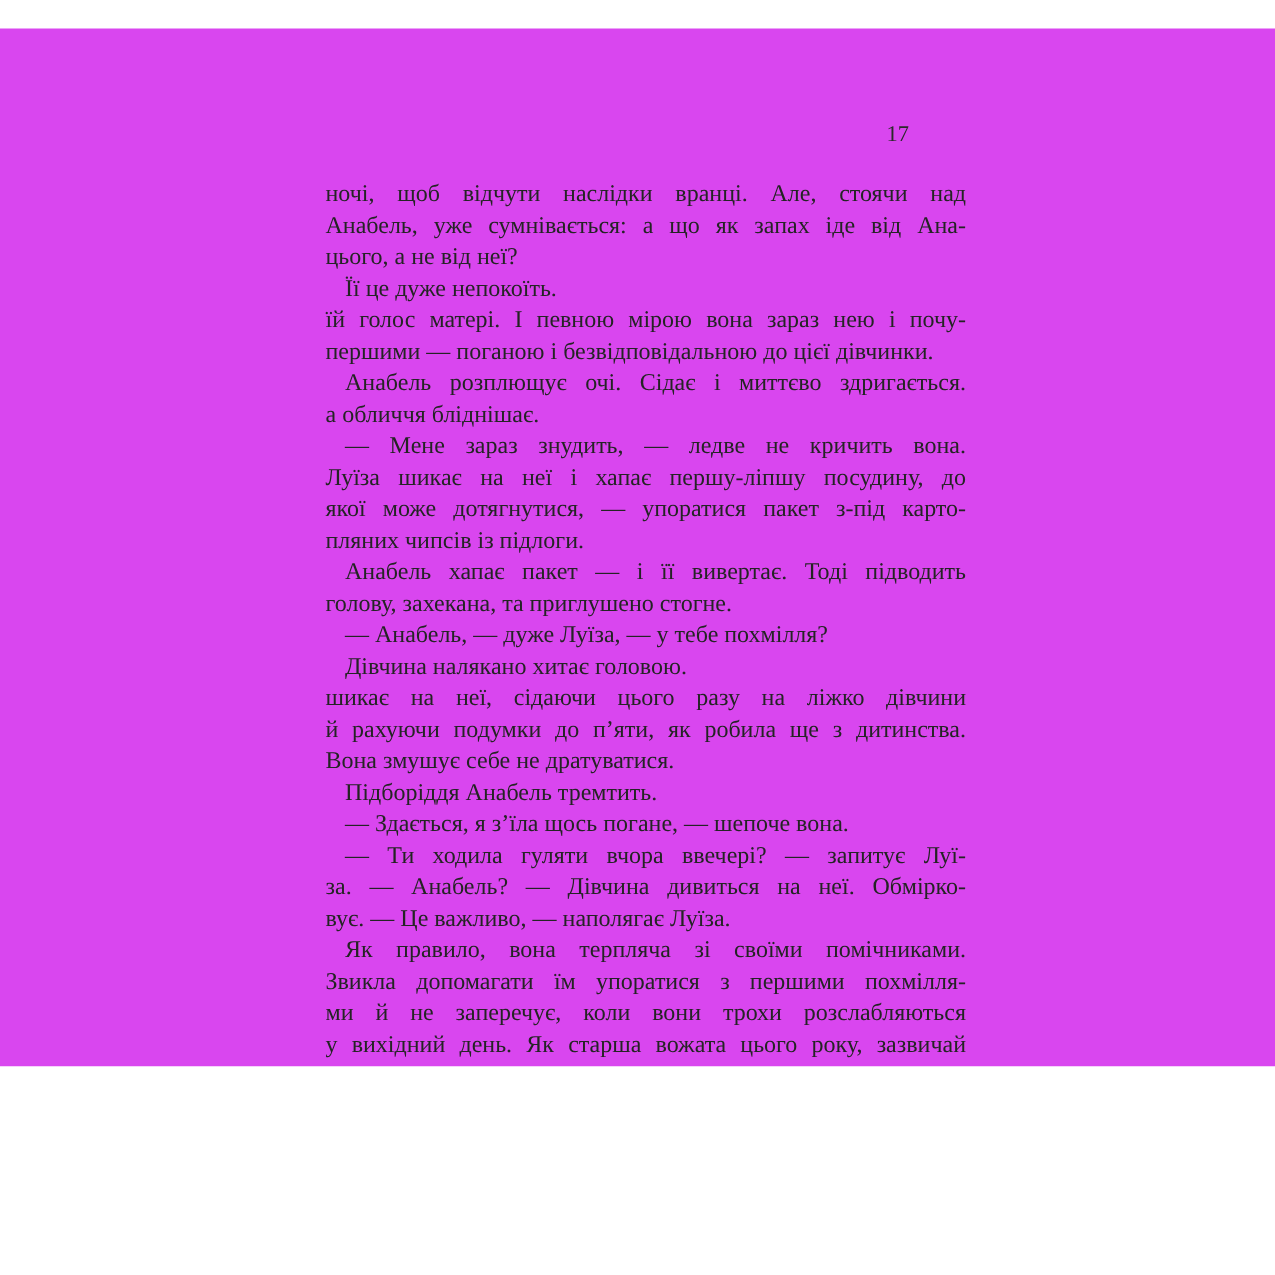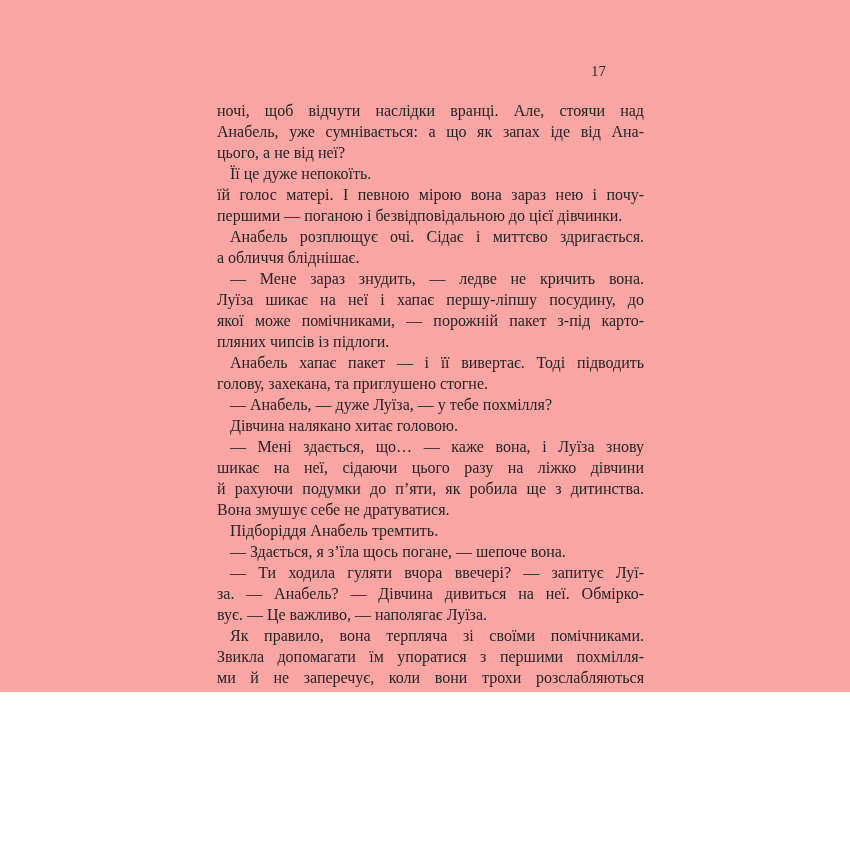--- a/index.html
+++ b/index.html
@@ -4,24 +4,25 @@
 <style>
   html, body {
     margin: 0;
     padding: 0;
     background: #ffffff;
   }
   .book-page {
     position: relative;
     width: 850px;
     height: 692px;
-    background: #fca5a5;
+    background: #d946ef;
     font-family: "Liberation Serif", "DejaVu Serif", serif;
     color: #242424;
     overflow: hidden;
+    margin-top: 19px;
   }
   .page-number {
     position: absolute;
     left: 591px;
     top: 62px;
     font-size: 15px;
     line-height: 18px;
     color: #2a2a2a;
   }
   .text-block {
@@ -59,27 +60,26 @@
     <div class="ln">ночі, щоб відчути наслідки вранці. Але, стоячи над</div>
     <div class="ln">Анабель, уже сумнівається: а що як запах іде від Ана-</div>
     <div class="ln end">цього, а не від неї?</div>
     <div class="ln end ind">Її це дуже непокоїть.</div>
     <div class="ln">їй голос матері. І певною мірою вона зараз нею і почу-</div>
     <div class="ln end">першими — поганою і безвідповідальною до цієї дівчинки.</div>
     <div class="ln ind">Анабель розплющує очі. Сідає і миттєво здригається.</div>
     <div class="ln end">а обличчя бліднішає.</div>
     <div class="ln ind">— Мене зараз знудить, — ледве не кричить вона.</div>
     <div class="ln">Луїза шикає на неї і хапає першу-ліпшу посудину, до</div>
-    <div class="ln">якої може помічниками, — порожній пакет з-під карто-</div>
+    <div class="ln">якої може дотягнутися, — упоратися пакет з-під карто-</div>
     <div class="ln end">пляних чипсів із підлоги.</div>
     <div class="ln ind">Анабель хапає пакет — і її вивертає. Тоді підводить</div>
     <div class="ln end">голову, захекана, та приглушено стогне.</div>
     <div class="ln end ind">— Анабель, — дуже Луїза, — у тебе похмілля?</div>
     <div class="ln end ind">Дівчина налякано хитає головою.</div>
-    <div class="ln ind">— Мені здається, що… — каже вона, і Луїза знову</div>
     <div class="ln">шикає на неї, сідаючи цього разу на ліжко дівчини</div>
     <div class="ln">й рахуючи подумки до п’яти, як робила ще з дитинства.</div>
     <div class="ln end">Вона змушує себе не дратуватися.</div>
     <div class="ln end ind">Підборіддя Анабель тремтить.</div>
     <div class="ln end ind">— Здається, я з’їла щось погане, — шепоче вона.</div>
     <div class="ln ind">— Ти ходила гуляти вчора ввечері? — запитує Луї-</div>
     <div class="ln">за. — Анабель? — Дівчина дивиться на неї. Обмірко-</div>
     <div class="ln end">вує. — Це важливо, — наполягає Луїза.</div>
     <div class="ln ind">Як правило, вона терпляча зі своїми помічниками.</div>
     <div class="ln">Звикла допомагати їм упоратися з першими похмілля-</div>

